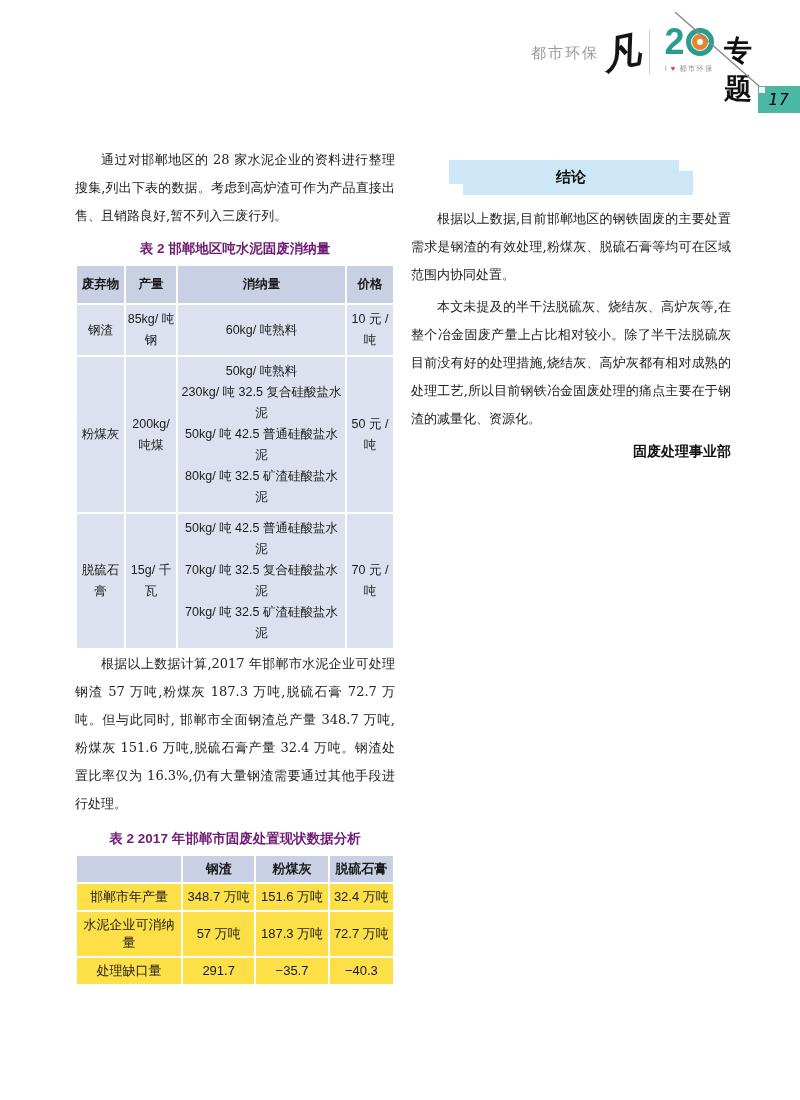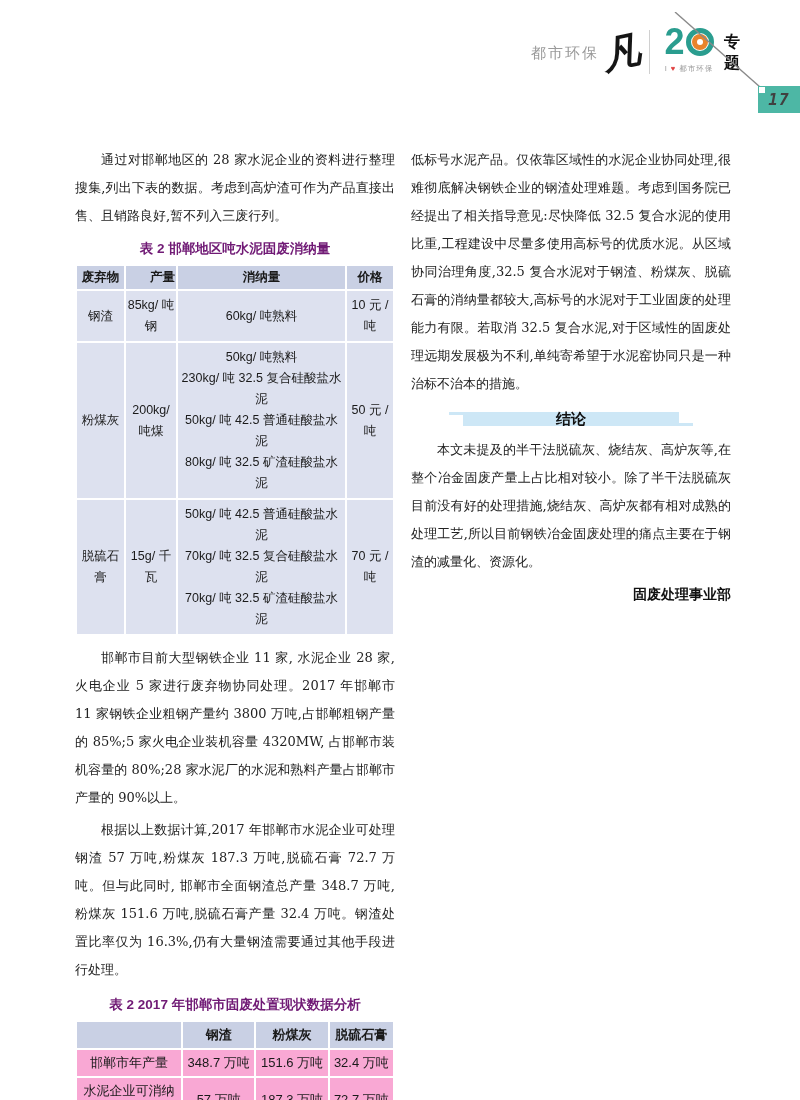--- a/index.html
+++ b/index.html
@@ -20,53 +20,53 @@
   .anniv { position:absolute; top:12px; left:656px; width:66px; text-align:center; }
   .anniv-num { display:flex; align-items:center; justify-content:center; height:36px; }
   .anniv-2 { font-family:"Liberation Sans",sans-serif; font-weight:bold; font-size:36px; line-height:36px; color:#2a9d8f; }
   .anniv-0 { width:28px; height:28px; border-radius:50%; border:5px solid #2a9d8f; position:relative; margin-left:1px;
     color:transparent; font-size:2px; overflow:hidden; }
   .anniv-0::before { content:""; position:absolute; inset:1px; border-radius:50%; background:#e8842c; }
   .anniv-0::after { content:""; position:absolute; inset:6px; border-radius:50%; background:#ffffff; }
   .anniv-cap { margin-top:4px; font-family:"Liberation Sans",sans-serif; font-size:7.5px; color:#9a9a9a; letter-spacing:1px; }
   .anniv-cap .heart { color:#e04040; }
   .section-label { position:absolute; top:20px; left:724px; font-family:"Liberation Sans",sans-serif;
-    font-weight:bold; font-size:16px; color:#111; letter-spacing:4px; }
+    font-weight:bold; font-size:28px; color:#111; letter-spacing:4px; }
   .diag { position:absolute; top:0; left:0; }
   .page-badge { position:absolute; top:74px; left:758px; width:42px; height:27px; background:#4db7a5;
     display:flex; align-items:center; justify-content:center; }
   .page-badge::before { content:""; position:absolute; top:1px; left:1px; width:6px; height:6px; background:#ffffff; }
-  .page-num { color:#404040; font-family:"DejaVu Sans Mono",monospace; font-style:italic; font-weight:bold;
+  .page-num { color:#000000; font-family:"DejaVu Sans Mono",monospace; font-style:italic; font-weight:normal;
     font-size:16px; letter-spacing:1px; }
 
   
   .cols { position:absolute; top:146px; left:75px; width:656px; display:flex; gap:16px; }
   .col { width:320px; }
   .para { font-size:13px; line-height:28px; text-align:justify; text-indent:2em; color:#222; }
   .para.noindent { text-indent:0; }
   .para + .para { margin-top:4px; }
 
   
   .tcaption { font-family:"Liberation Sans",sans-serif; font-weight:bold; font-size:13.5px;
     text-align:center; margin:10px 0 6px 0; color:#701a75; }
   table.dtable { width:100%; border-collapse:separate; border-spacing:2px;
     font-family:"Liberation Sans",sans-serif; color:#1a1a1a; }
   table.t1 { font-size:12.5px; }
-  table.t1 th { background:#c9d0e4; font-weight:bold; padding:3px 1px; line-height:17px; }
+  table.t1 th { background:#c9d0e4; font-weight:bold; padding:10px 1px; line-height:17px; }
   table.t1 td { background:#dde1ef; text-align:center; padding:4px 1px; line-height:21px; }
-  table.t1 .c-waste { width:47px; } table.t1 .c-out { width:50px;text-align:right; }
+  table.t1 .c-waste { width:47px; } table.t1 .c-out { width:50px; }
   table.t1 .c-cons { width:auto; }  table.t1 .c-price { width:46px; }
   table.t2 { font-size:13px; }
   table.t2 th { background:#c9d0e4; font-weight:bold; padding:4px 1px; line-height:18px; }
-  table.t2 td { background:#f9a8d4; text-align:center; padding:4px 1px; line-height:18px; }
+  table.t2 td { background:#fde047; text-align:center; padding:4px 1px; line-height:18px; }
   table.t2 .c-label { width:104px; }
   .mt8 { margin-top:8px; } .mt12 { margin-top:12px; }
 
   
-  .banner { position:relative; width:244px; height:14px; margin:14px auto 10px auto; background:#cde7f6;
+  .banner { position:relative; width:244px; height:35px; margin:14px auto 10px auto; background:#cde7f6;
     display:flex; align-items:center; justify-content:center;
     font-family:"Liberation Sans",sans-serif; font-weight:bold; font-size:15px; color:#111; }
   .banner::before { content:""; position:absolute; left:0; bottom:0; width:14px; height:11px; background:#ffffff; }
   .banner::after  { content:""; position:absolute; right:0; top:0; width:14px; height:11px; background:#ffffff; }
 
   .signature { margin-top:10px; text-align:right; font-family:"Liberation Sans",sans-serif;
     font-weight:bold; font-size:14px; color:#111; }
 </style>
 </head>
 <body>
@@ -138,21 +138,20 @@
           <td>
             <div>50kg/ 吨 42.5 普通硅酸盐水泥</div>
             <div>70kg/ 吨 32.5 复合硅酸盐水泥</div>
             <div>70kg/ 吨 32.5 矿渣硅酸盐水泥</div>
           </td>
           <td>70 元 / 吨</td>
         </tr>
       </tbody>
         </table>
 
-      <p class="para mt8">邯郸市目前大型钢铁企业 11 家, 水泥企业 28 家,火电企业 5 家进行废弃物协同处理。2017 年邯郸市 11 家钢铁企业粗钢产量约 3800 万吨,占邯郸粗钢产量的 85%;5 家火电企业装机容量 4320MW, 占邯郸市装机容量的 80%;28 家水泥厂的水泥和熟料产量占邯郸市产量的 90%以上。</p>
       <p class="para">根据以上数据计算,2017 年邯郸市水泥企业可处理钢渣 57 万吨,粉煤灰 187.3 万吨,脱硫石膏 72.7 万吨。但与此同时, 邯郸市全面钢渣总产量 348.7 万吨, 粉煤灰 151.6 万吨,脱硫石膏产量 32.4 万吨。钢渣处置比率仅为 16.3%,仍有大量钢渣需要通过其他手段进行处理。</p>
 
       <div class="tcaption mt12">表 2 2017 年邯郸市固废处置现状数据分析</div>
       <table class="dtable t2">
         <tbody>
             <tr>
           <th class="c-label"></th>
           <th>钢渣</th>
           <th>粉煤灰</th>
           <th>脱硫石膏</th>
@@ -174,23 +173,23 @@
           <td>291.7</td>
           <td>−35.7</td>
           <td>−40.3</td>
         </tr>
       </tbody>
         </table>
 
     </div>
 
     <div class="col">
-      <p class="para noindent">低标号水泥产品。仅依靠区域性的水泥企业协同处理,很难彻底解决钢铁企业的钢渣处理难题。考虑到国务院已经提出了相关指导意见:尽快降低 32.5 复合水泥的使用比重,工程建设中尽量多使用高标号的优质水泥。从区域协同治理角度,32.5 复合水泥对于钢渣、粉煤灰、脱硫石膏的消纳量都较大,高标号的水泥对于工业固废的处理能力有限。若取消 32.5 复合水泥,对于区域性的固废处理远期发展极为不利,单纯寄希望于水泥窑协同只是一种治标不治本的措施。</p>
 
       <div class="banner">结论</div>
 
+      <p class="para">根据以上数据,目前邯郸地区的钢铁固废的主要处置需求是钢渣的有效处理,粉煤灰、脱硫石膏等均可在区域范围内协同处置。</p>
       <p class="para">本文未提及的半干法脱硫灰、烧结灰、高炉灰等,在整个冶金固废产量上占比相对较小。除了半干法脱硫灰目前没有好的处理措施,烧结灰、高炉灰都有相对成熟的处理工艺,所以目前钢铁冶金固废处理的痛点主要在于钢渣的减量化、资源化。</p>
 
       <div class="signature">固废处理事业部</div>
     </div>
 
   </div>
 </div>
 
 </body></html>

